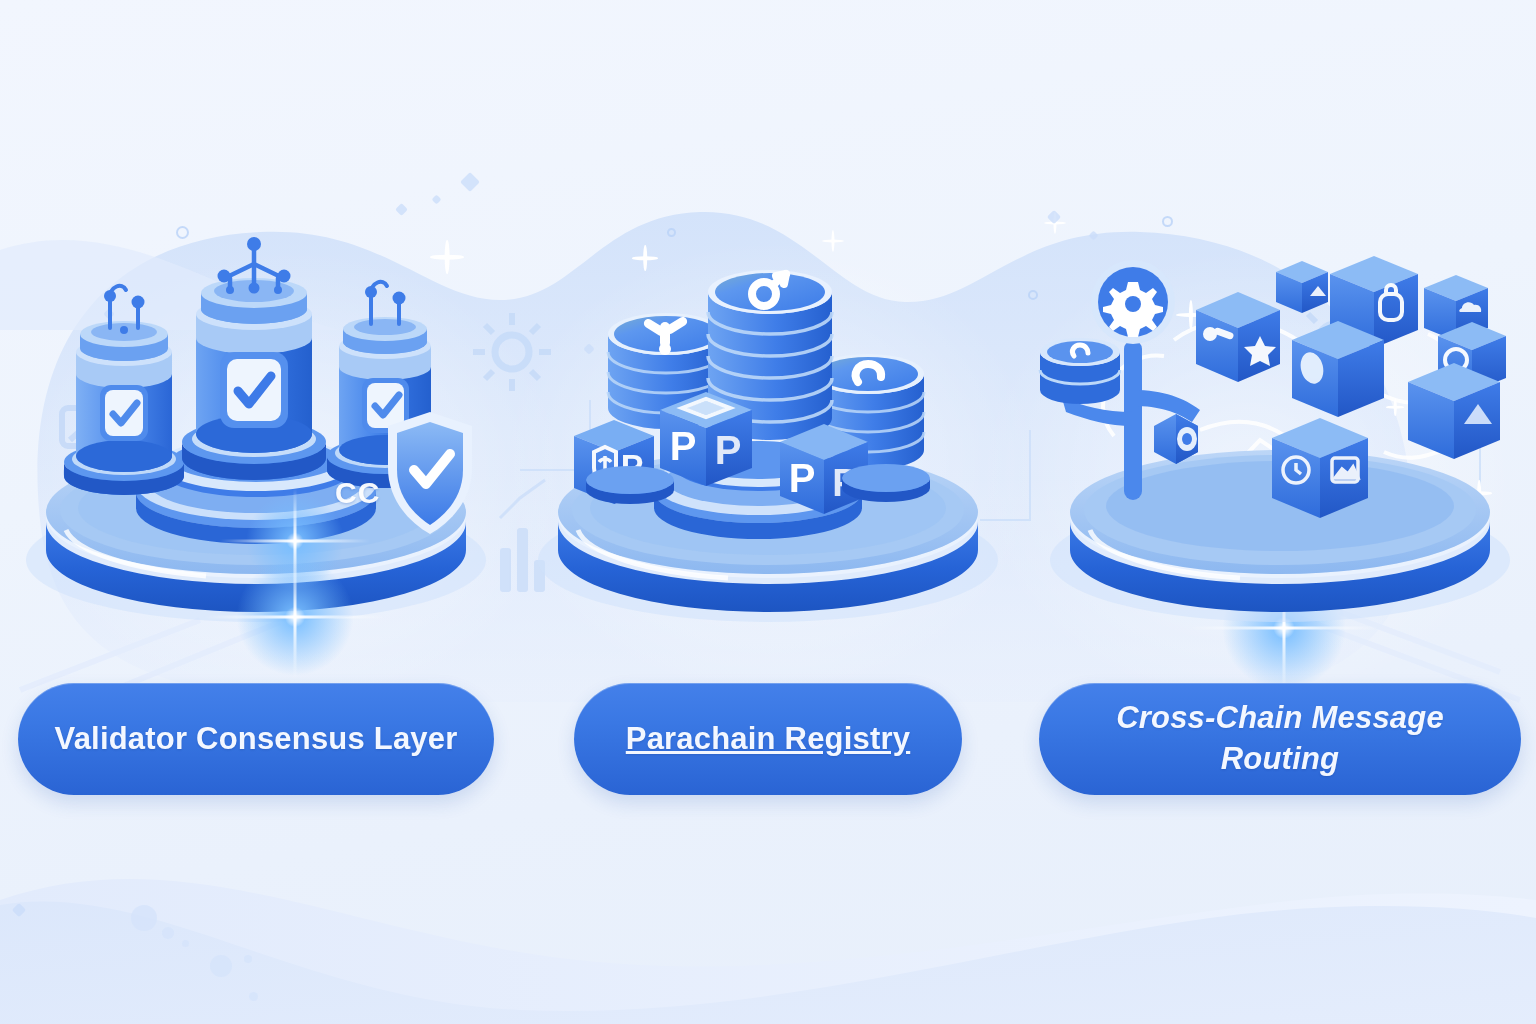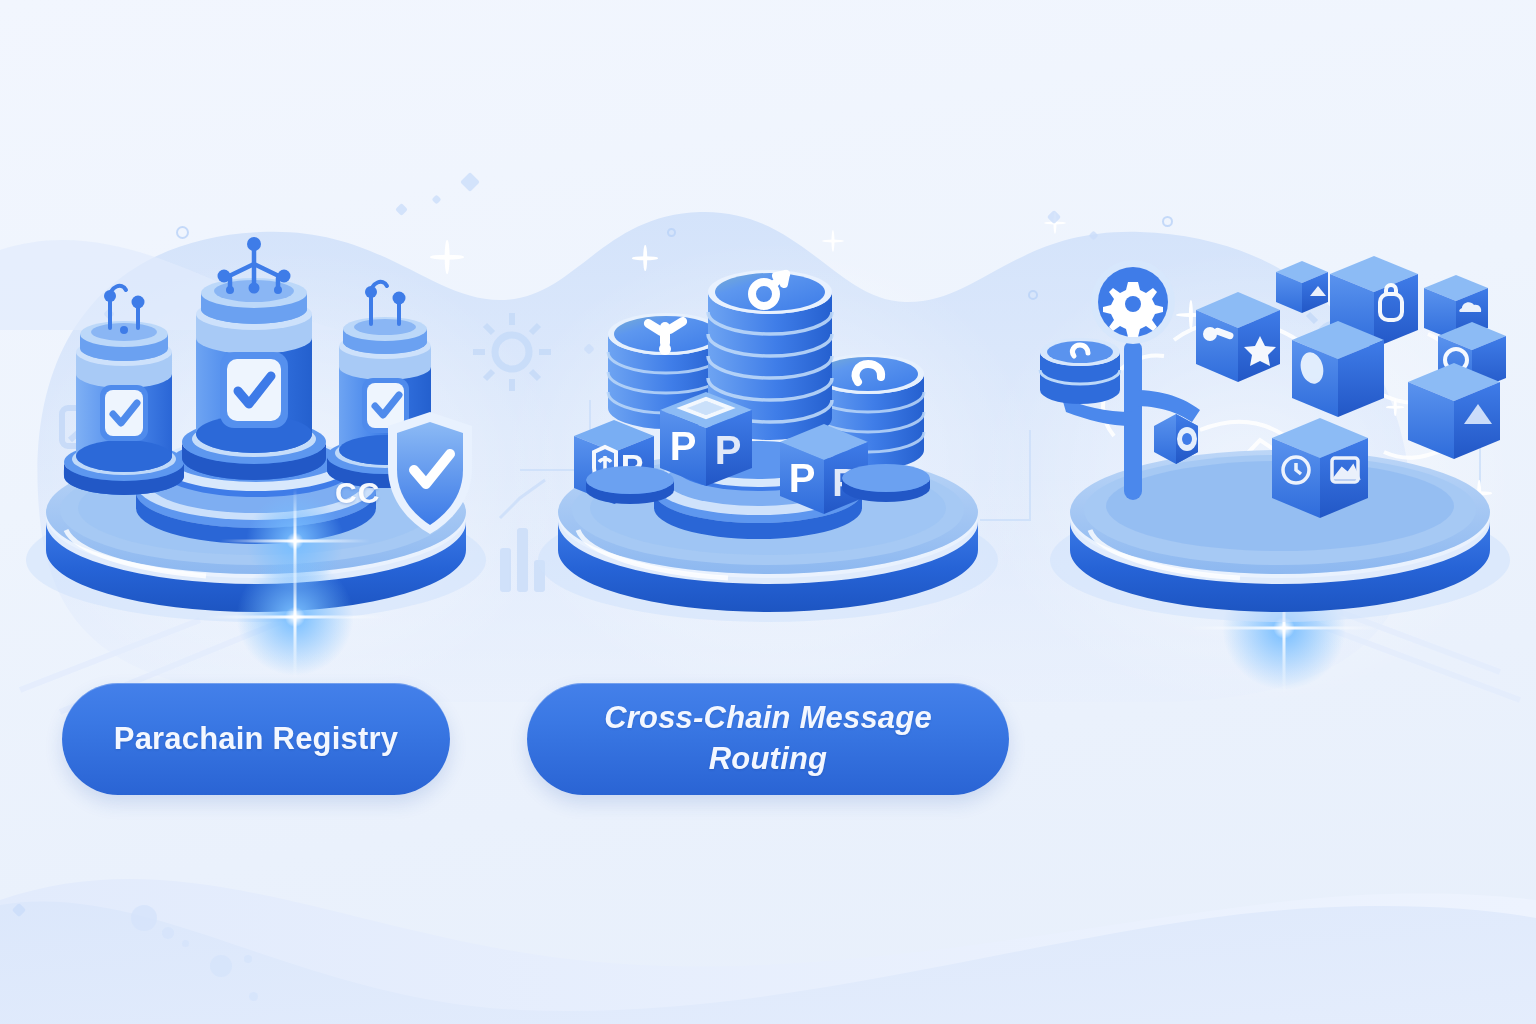--- a/index.html
+++ b/index.html
@@ -88,21 +88,21 @@
     letter-spacing:.2px;
     text-align:center;
     display:flex; align-items:center; justify-content:center;
     padding:14px 26px;
     height:112px;
     box-shadow:0 8px 18px rgba(40,90,180,.16), inset 0 1px 0 rgba(255,255,255,.25);
     text-shadow:0 1px 2px rgba(20,60,140,.25);
     cursor:pointer;
   }
   .pill-1{ width:476px; }
-  .pill-2{ width:388px; }
+  .pill-2{ width:388px;text-decoration:underline; }
   .pill-3{ width:482px;font-style:italic; }
 
   .ghost-text{
     position:absolute;
     font-size:30px; font-weight:bold; color:#ffffff;
     letter-spacing:1px;
     text-shadow:0 1px 3px rgba(40,90,180,.35);
     opacity:.95;
   }
 </style>
@@ -678,20 +678,23 @@
             </g>
           </g>
         </svg>
       </div>
 
     </div>
   </div>
 
   <div class="pill-row">
     <div class="pill-cell">
+      <div class="pill pill-1">Validator Consensus Layer</div>
+    </div>
+    <div class="pill-cell">
       <div class="pill pill-2">Parachain Registry</div>
     </div>
     <div class="pill-cell">
       <div class="pill pill-3">Cross-Chain Message Routing</div>
     </div>
   </div>
 
 </div>
 
 </body></html>

